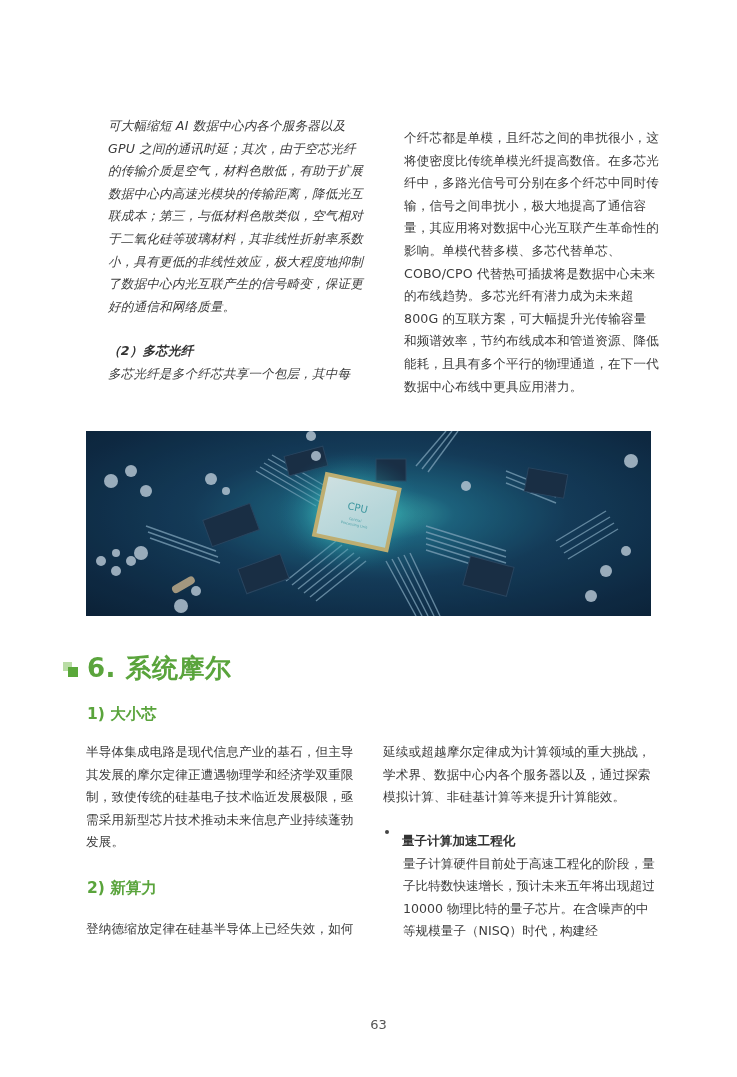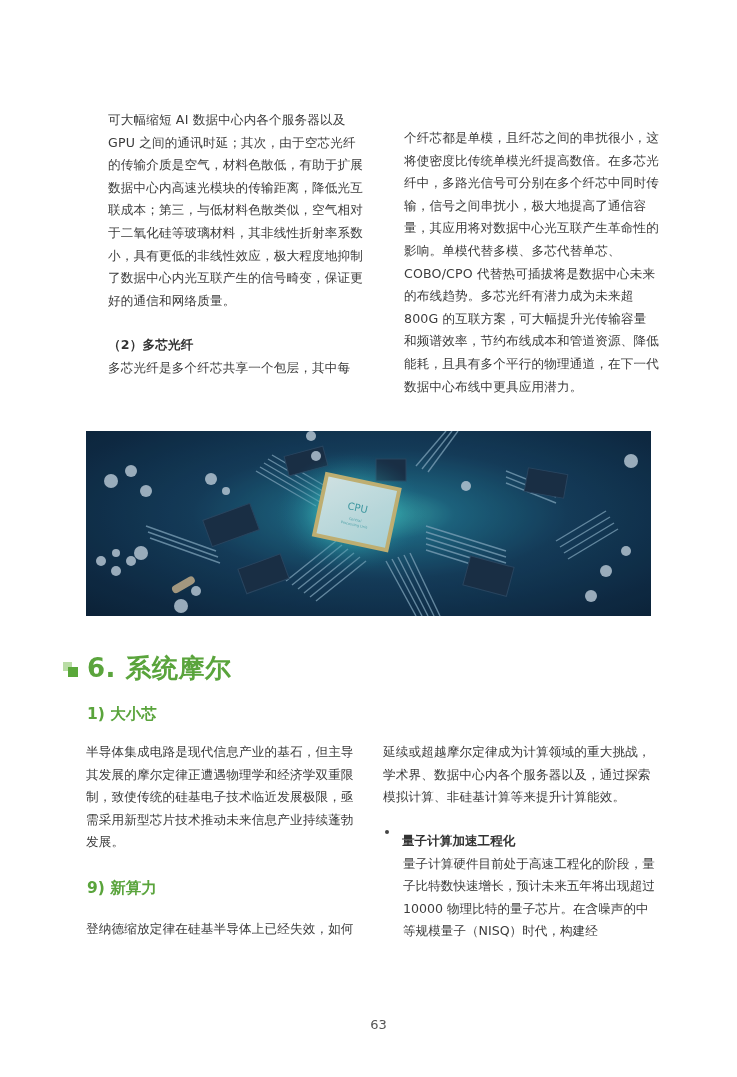--- a/index.html
+++ b/index.html
@@ -15,21 +15,21 @@
       color: #3a3a3a;
     }
     .col {
       position: absolute;
       font-size: 12.6px;
       line-height: 22.6px;
       color: #3b3b3b;
       letter-spacing: 0.15px;
     }
     .col p { margin: 0; }
-    .top-left { left: 108px; top: 109px; width: 255px; }
+    .top-left { left: 108px; top: 115px; width: 255px; font-style: italic; }
     .top-right { left: 404px; top: 127px; width: 255px; }
     .subhead {
       font-weight: bold;
       color: #333333;
       margin-top: 22px !important;
     }
     .hero {
       position: absolute;
       left: 86px;
       top: 431px;
@@ -228,21 +228,21 @@
       <span class="sq2"></span>
   </span>
   <span class="section-title-text">6. 系统摩尔</span>
 </div>
 
 <div class="h2 h2-a">1) 大小芯</div>
 <div class="col bot-left">
   <p>半导体集成电路是现代信息产业的基石，但主导其发展的摩尔定律正遭遇物理学和经济学双重限制，致使传统的硅基电子技术临近发展极限，亟需采用新型芯片技术推动未来信息产业持续蓬勃发展。</p>
 </div>
 
-<div class="h2 h2-b">9) 新算力</div>
+<div class="h2 h2-b">2) 新算力</div>
 <div class="col bot-left-2">
   <p>登纳德缩放定律在硅基半导体上已经失效，如何</p>
 </div>
 
 <div class="col bot-right">
   <p>延续或超越摩尔定律成为计算领域的重大挑战，学术界、数据中心内各个服务器以及，通过探索模拟计算、非硅基计算等来提升计算能效。</p>
 </div>
 
 <div class="bullet-block">
   <div class="bullet-head">

